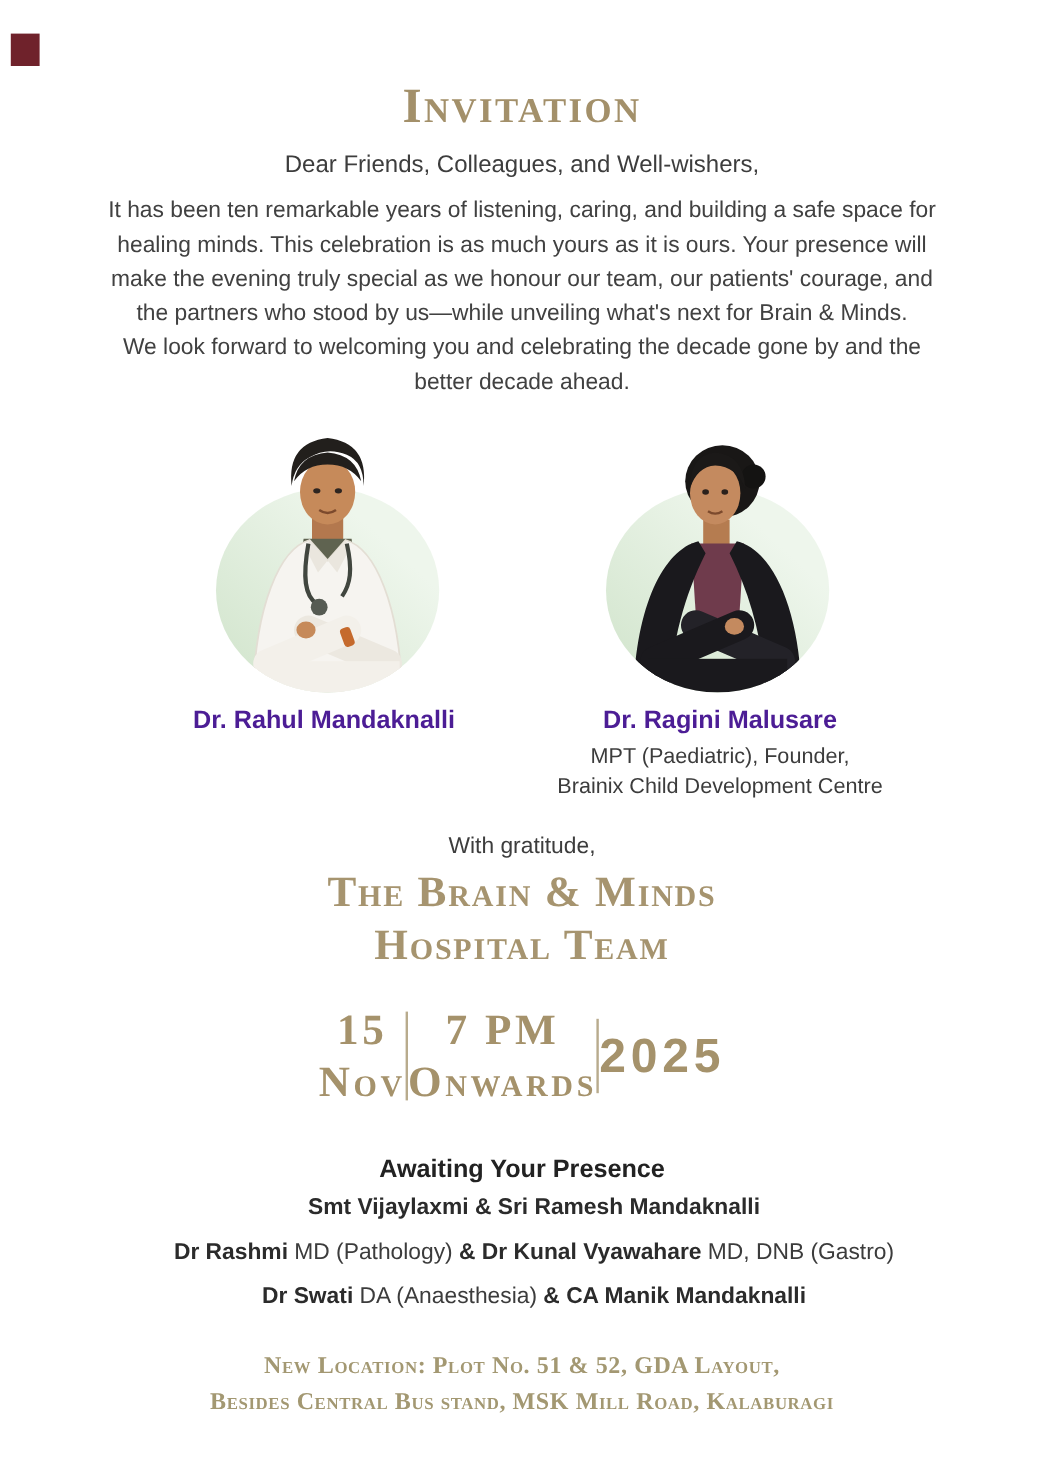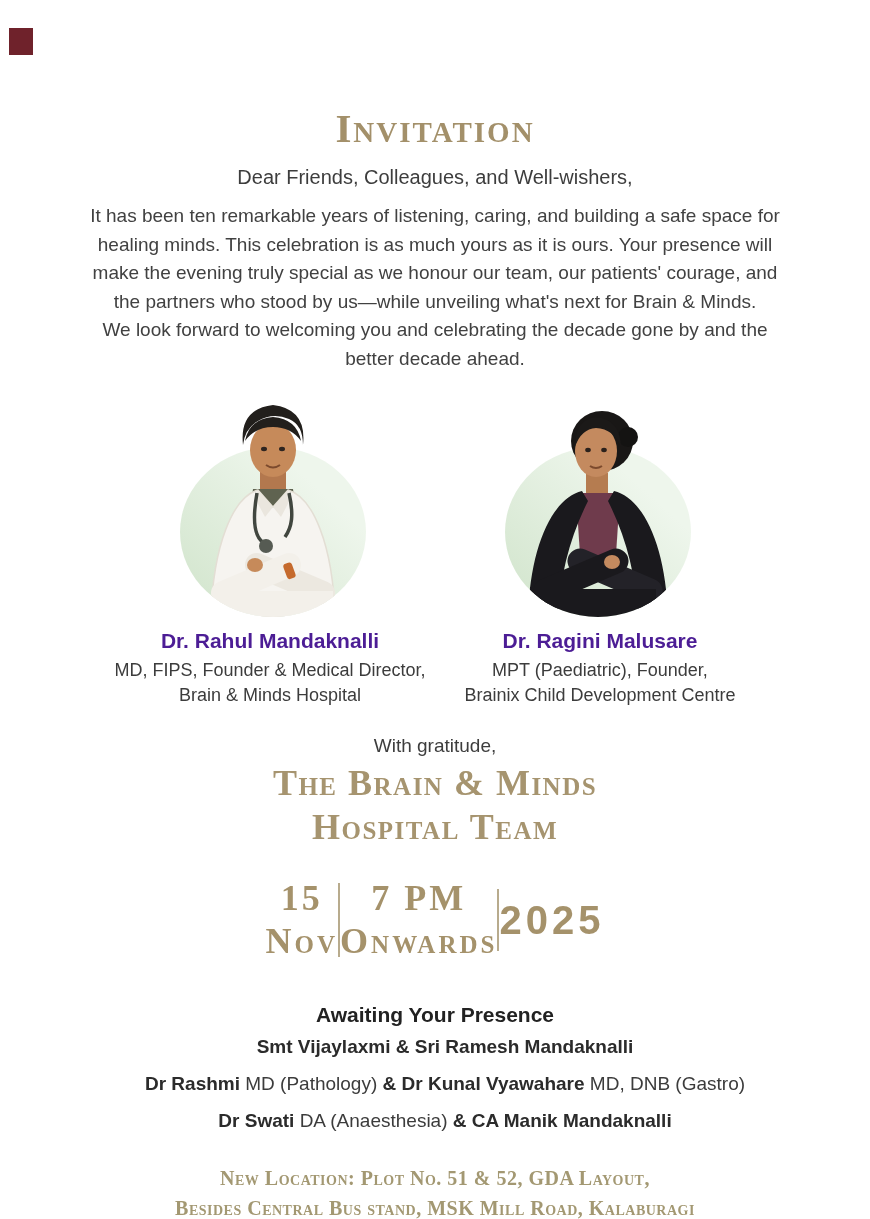--- a/index.html
+++ b/index.html
@@ -2,21 +2,21 @@
 <html><head>
 <meta charset="utf-8">
 <style>
   html,body{margin:0;padding:0;background:#ffffff;}
   .page{
     position:relative;width:870px;height:1219px;margin:0 auto;background:#ffffff;
     font-family:"Liberation Sans",sans-serif;text-align:center;overflow:hidden;color:#3f3f3f;
   }
   .corner-mark{position:absolute;left:9px;top:28px;width:24px;height:27px;background:#6f222b;}
   .gold-serif{font-family:"Liberation Serif",serif;font-weight:700;font-variant:small-caps;color:#a5926b;}
-  .title{margin:0;padding-top:104px;font-size:41px;letter-spacing:2px;color:#a3906a;}
+  .title{margin:0;padding-top:64px;font-size:41px;letter-spacing:2px;color:#a3906a;}
   .salutation{margin:14px 0 0 0;font-size:20px;font-weight:500;color:#3d3d3d;white-space:nowrap;}
   .intro{margin-top:13px;font-size:19px;line-height:28.5px;font-weight:500;color:#414141;}
   .intro-line{white-space:nowrap;}
   .photos-row{margin-top:22px;display:flex;justify-content:center;gap:85px;}
   .figure{position:relative;width:240px;height:222px;}
   .photo-circle{
     position:absolute;left:27px;top:52px;width:186px;height:170px;border-radius:50%;
     background:linear-gradient(to top right,#d4e6cf 10%,#eef6ec 75%);
   }
   .avatar{position:absolute;left:20px;top:0;width:200px;height:222px;}
@@ -121,24 +121,20 @@
           <ellipse cx="114" cy="167" rx="8" ry="7" fill="#c48a5f"></ellipse>
         </g>
       </svg>
     </div>
 
   </div>
 
   <div class="names-row">
     <div class="host-col">
       <div class="host-name">Dr. Rahul Mandaknalli</div>
-      <div class="host-cred">
-        <div>MD, FIPS, Founder &amp; Medical Director,</div>
-        <div>Brain &amp; Minds Hospital</div>
-      </div>
     </div>
     <div class="host-col">
       <div class="host-name">Dr. Ragini Malusare</div>
       <div class="host-cred">
         <div>MPT (Paediatric), Founder,</div>
         <div>Brainix Child Development Centre</div>
       </div>
     </div>
   </div>
 

